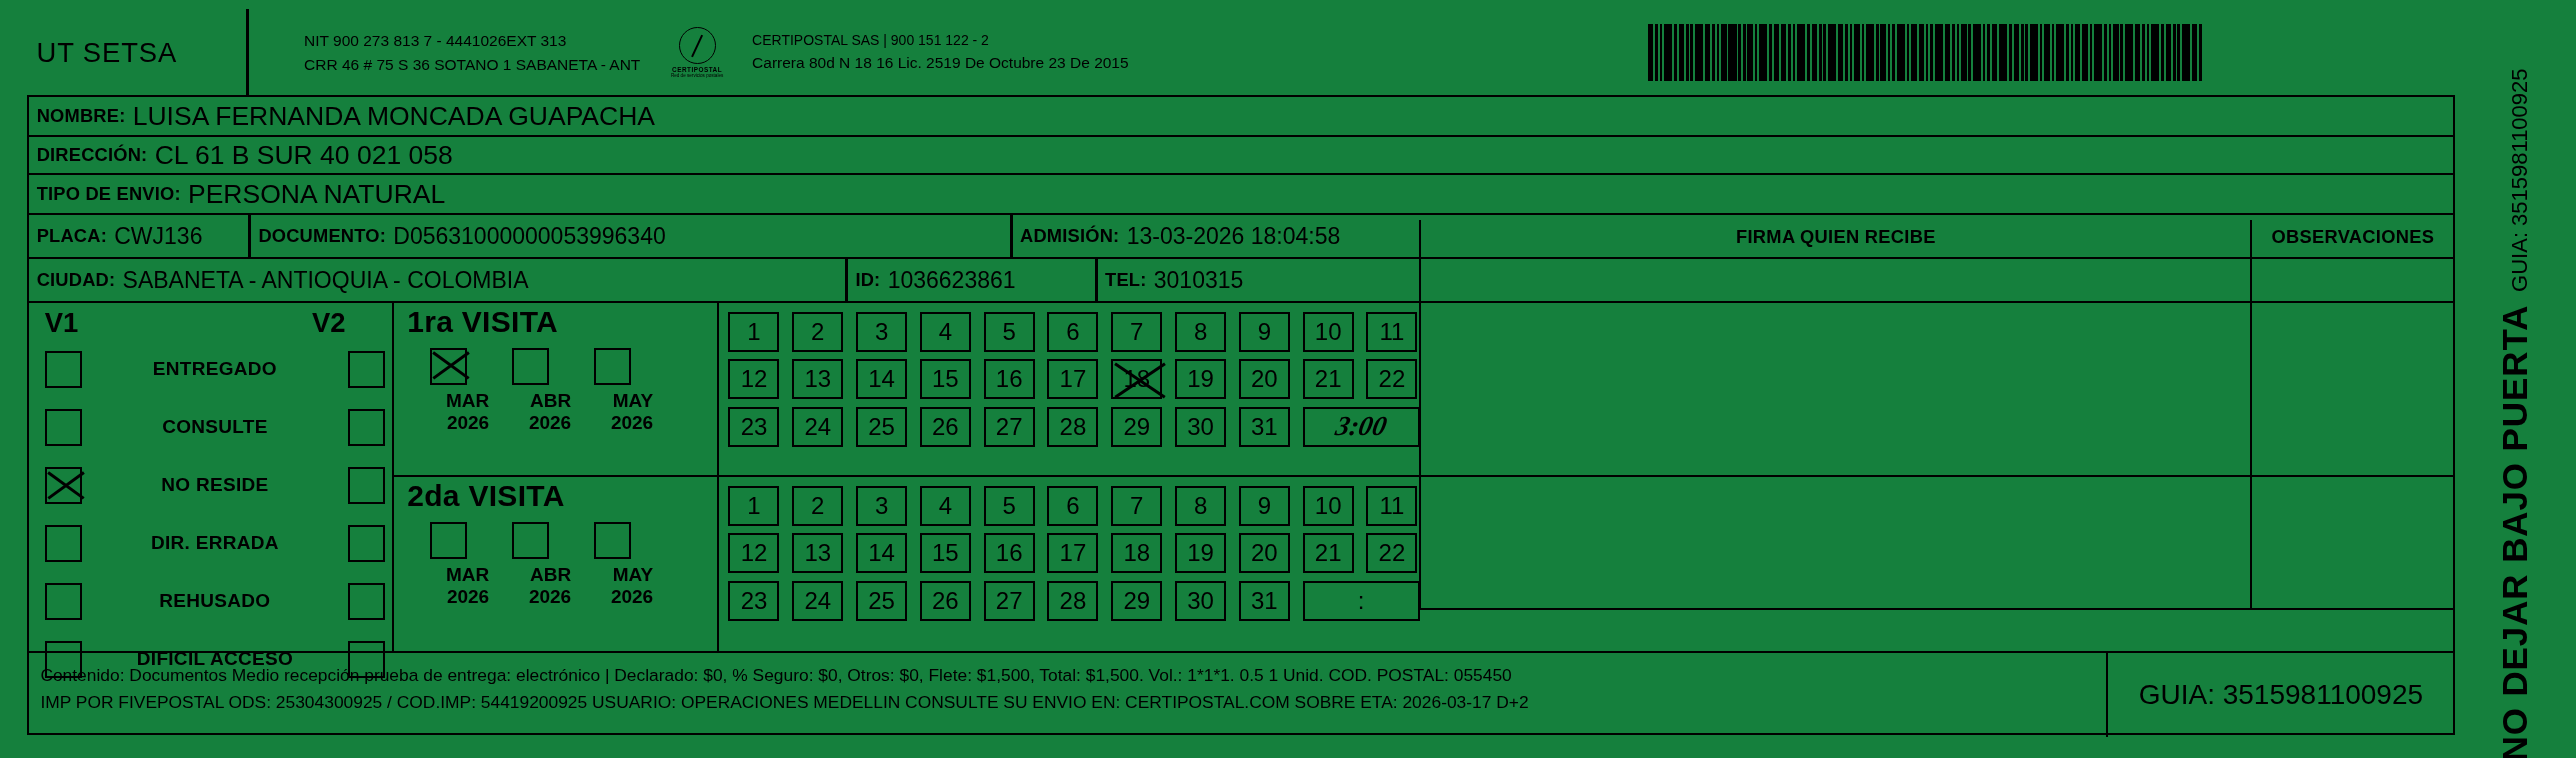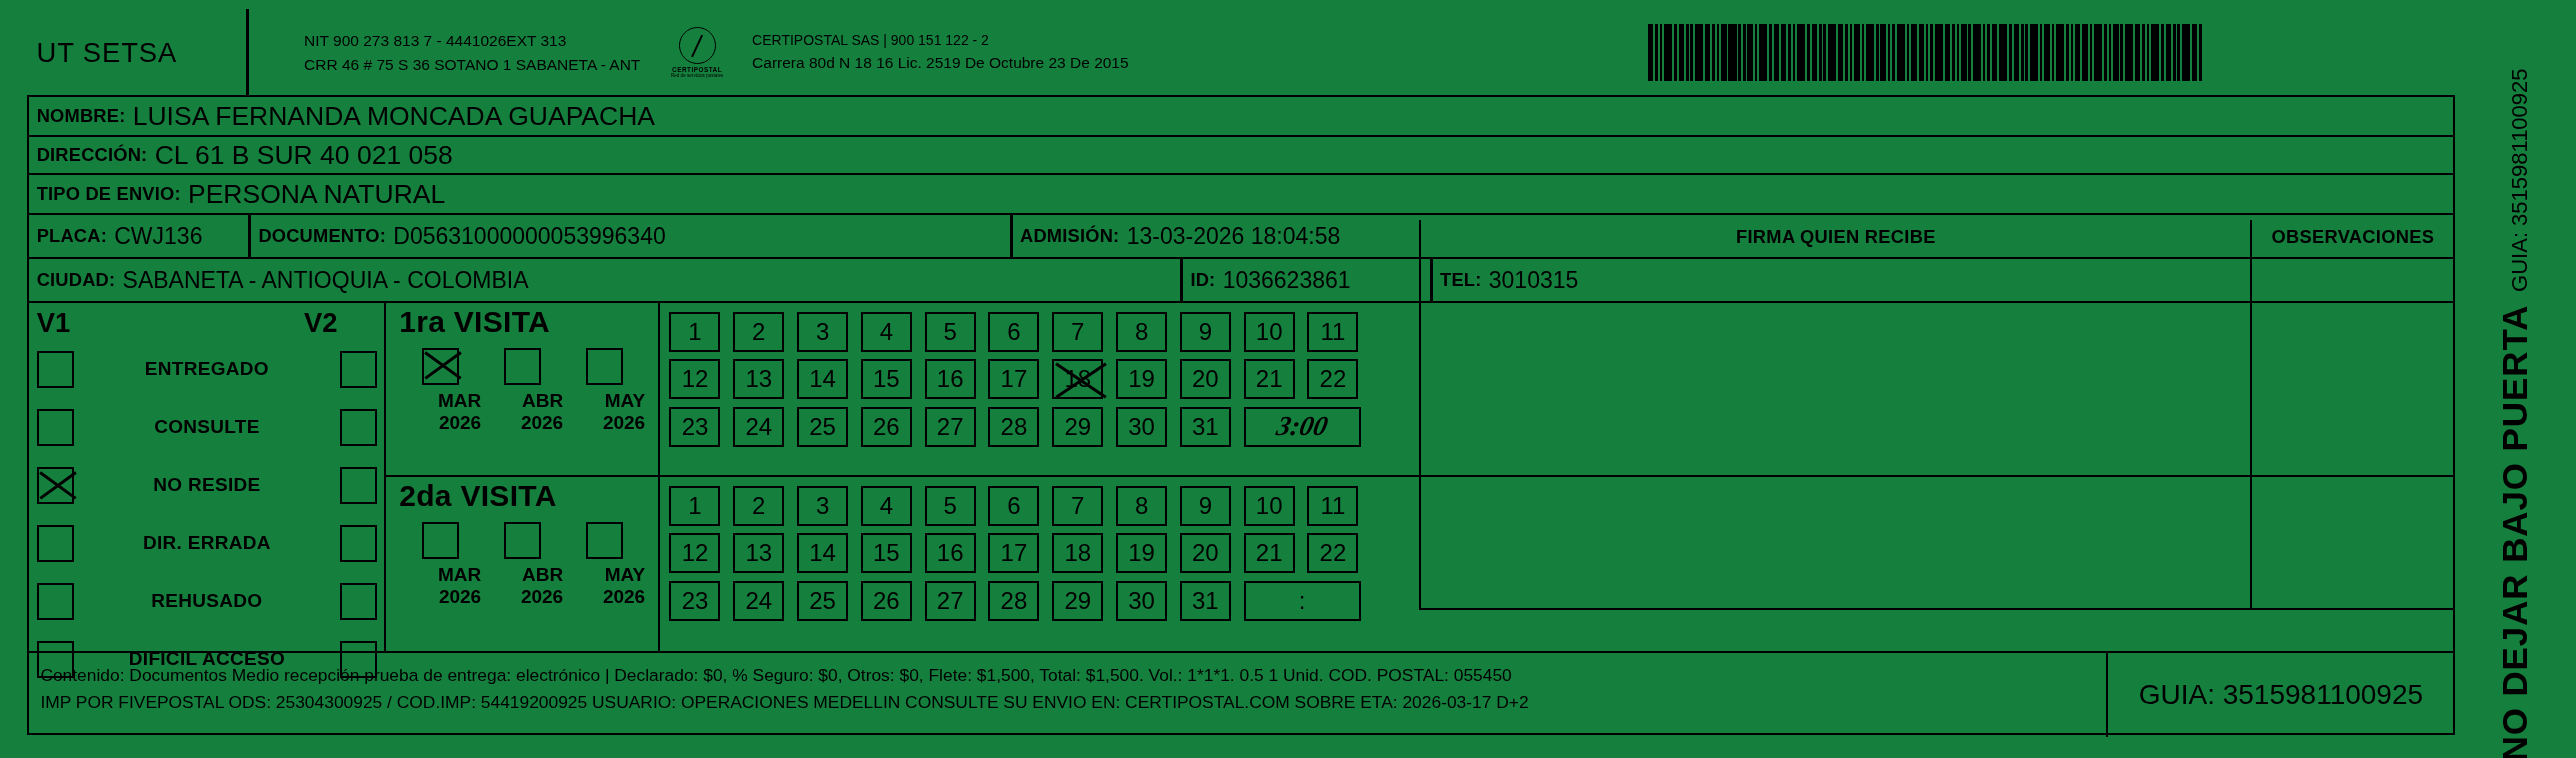--- a/index.html
+++ b/index.html
@@ -174,20 +174,21 @@
     padding-top: 5.5px;
     letter-spacing: 0.3px;
   }
 
   
   .mid {
     display: flex;
     height: 350px;
     border-bottom: 2.7px solid #000;
     box-sizing: border-box;
+    padding-left: 8px;
   }
   .status-block {
     width: 357px;
     box-sizing: border-box;
     border-right: 2.7px solid #000;
     padding: 3.7px 7.3px 0 7.3px;
   }
   .vhead {
     display: flex;
     font-size: 27.4px;
@@ -222,21 +223,21 @@
   .chk.x:after { transform: rotate(-36deg); }
   .status-name {
     flex: 1;
     text-align: center;
     font-size: 19px;
     font-weight: bold;
     letter-spacing: 0.3px;
   }
 
   .visits {
-    width: 274px;
+    width: 325px;
     box-sizing: border-box;
     border-right: 2.7px solid #000;
   }
   .visit-half {
     height: 174px;
     box-sizing: border-box;
     padding: 1.8px 9.1px 0 12.8px;
   }
   .visit-half.first { border-bottom: 2.7px solid #000; }
   .visit-title {
@@ -519,21 +520,21 @@
         <span class="val-sm">D05631000000053996340</span>
       </div>
       <div class="vline"></div>
       <div class="cell" style="width:412px">
         <span class="lbl">ADMISIÓN:</span>
         <span class="val-sm">13-03-2026 18:04:58</span>
       </div>
     </div>
 
     <div class="row r-ciudad">
-      <div class="cell" style="width:1151px">
+      <div class="cell" style="width:816px">
         <span class="lbl">CIUDAD:</span>
         <span class="val-sm">SABANETA - ANTIOQUIA - COLOMBIA</span>
       </div>
       <div class="vline"></div>
       <div class="cell" style="width:247px">
         <span class="lbl">ID:</span>
         <span class="val-sm">1036623861</span>
       </div>
       <div class="vline"></div>
       <div class="cell" style="width:165px">

